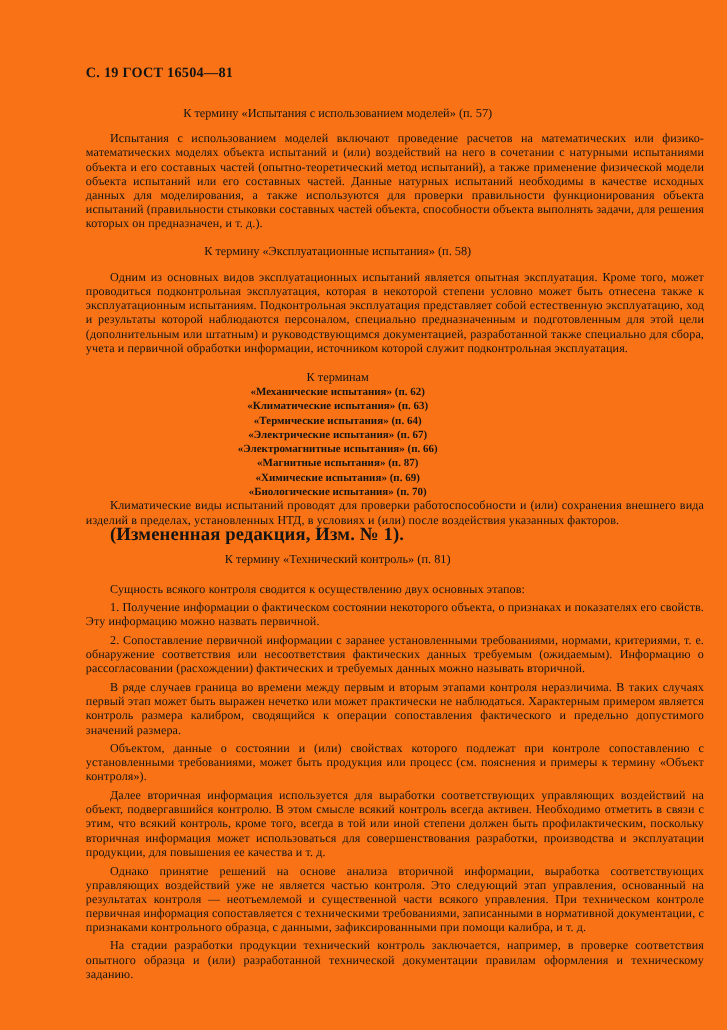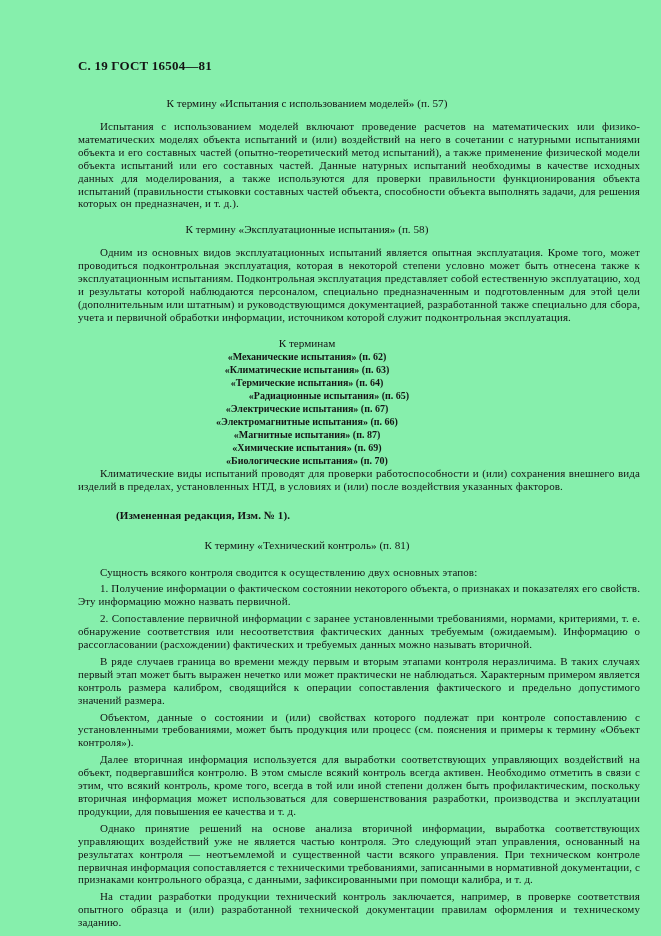--- a/index.html
+++ b/index.html
@@ -4,21 +4,21 @@
 <style>
   html, body {
     margin: 0;
     padding: 0;
     background: #ffffff;
   }
   .page {
     position: relative;
     width: 661px;
     height: 936px;
-    background: #86efac;
+    background: #f97316;
     overflow: hidden;
     font-family: "Liberation Serif", "DejaVu Serif", serif;
     color: #141414;
   }
   .content {
     padding: 58px 21px 0 78px; 
   }
   .doc-header {
     font-size: 13px;
     font-weight: bold;
@@ -48,22 +48,22 @@
     width: 458px;
     text-align: center;
     font-size: 10px;
     font-weight: bold;
     line-height: 13px;
     margin: 0;
   }
   .terms-block .term-line { display: block; }
   .terms-block .term-line.shift-right { transform: translateX(22px); }
   .revision-note {
-    margin: 16px;
-    font-size: 11px;
+    margin: 0;
+    font-size: 17px;
     line-height: 12.9px;
     font-weight: bold;
     text-indent: 22px;
     letter-spacing: 0.1px;
   }
   .after-list { margin-top: 9px; }
 </style>
 </head>
 <body>
 
@@ -76,21 +76,20 @@
     <p class="body-par">Испытания с использованием моделей включают проведение расчетов на математических или физико-математических моделях объекта испытаний и (или) воздействий на него в сочетании с натурными испытаниями объекта и его составных частей (опытно-теоретический метод испытаний), а также применение физической модели объекта испытаний или его составных частей. Данные натурных испытаний необходимы в качестве исходных данных для моделирования, а также используются для проверки правильности функционирования объекта испытаний (правильности стыковки составных частей объекта, способности объекта выполнять задачи, для решения которых он предназначен, и т. д.).</p>
 
     <div class="heading">К термину «Эксплуатационные испытания» (п. 58)</div>
     <p class="body-par">Одним из основных видов эксплуатационных испытаний является опытная эксплуатация. Кроме того, может проводиться подконтрольная эксплуатация, которая в некоторой степени условно может быть отнесена также к эксплуатационным испытаниям. Подконтрольная эксплуатация представляет собой естественную эксплуатацию, ход и результаты которой наблюдаются персоналом, специально предназначенным и подготовленным для этой цели (дополнительным или штатным) и руководствующимся документацией, разработанной также специально для сбора, учета и первичной обработки информации, источником которой служит подконтрольная эксплуатация.</p>
 
     <div class="heading" style="margin-bottom:0;">К терминам</div>
     <div class="terms-block">
       <span class="term-line">«Механические испытания» (п. 62)</span>
       <span class="term-line">«Климатические испытания» (п. 63)</span>
       <span class="term-line">«Термические испытания» (п. 64)</span>
-      <span class="term-line shift-right">«Радиационные испытания» (п. 65)</span>
       <span class="term-line">«Электрические испытания» (п. 67)</span>
       <span class="term-line">«Электромагнитные испытания» (п. 66)</span>
       <span class="term-line">«Магнитные испытания» (п. 87)</span>
       <span class="term-line">«Химические испытания» (п. 69)</span>
       <span class="term-line">«Биологические испытания» (п. 70)</span>
     </div>
     <p class="body-par after-list">Климатические виды испытаний проводят для проверки работоспособности и (или) сохранения внешнего вида изделий в пределах, установленных НТД, в условиях и (или) после воздействия указанных факторов.</p>
     <p class="revision-note">(Измененная редакция, Изм. № 1).</p>
 
     <div class="heading" style="margin-top:9px; margin-bottom:14px;">К термину «Технический контроль» (п. 81)</div>

